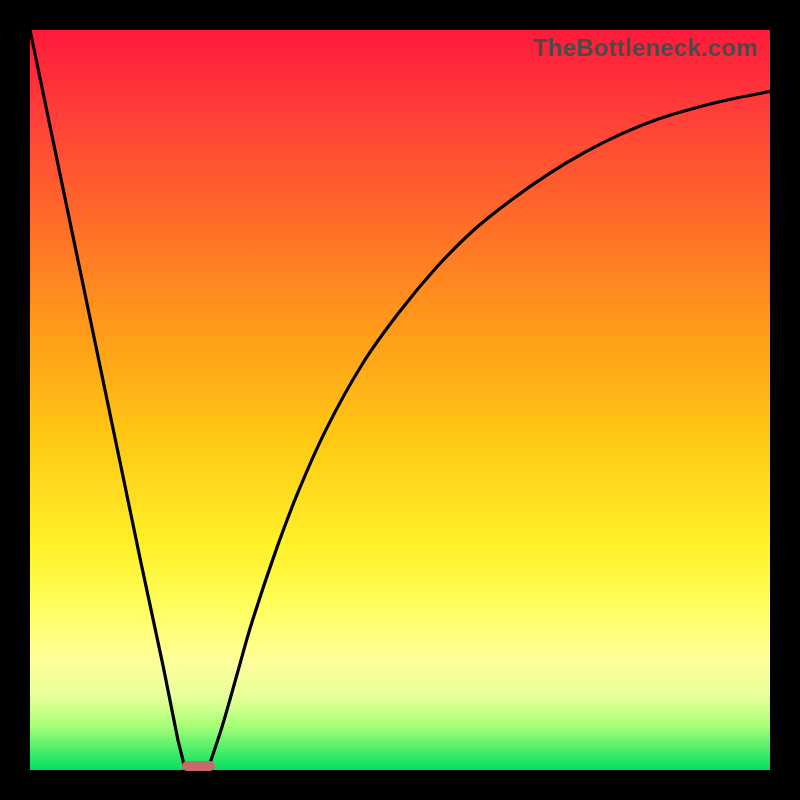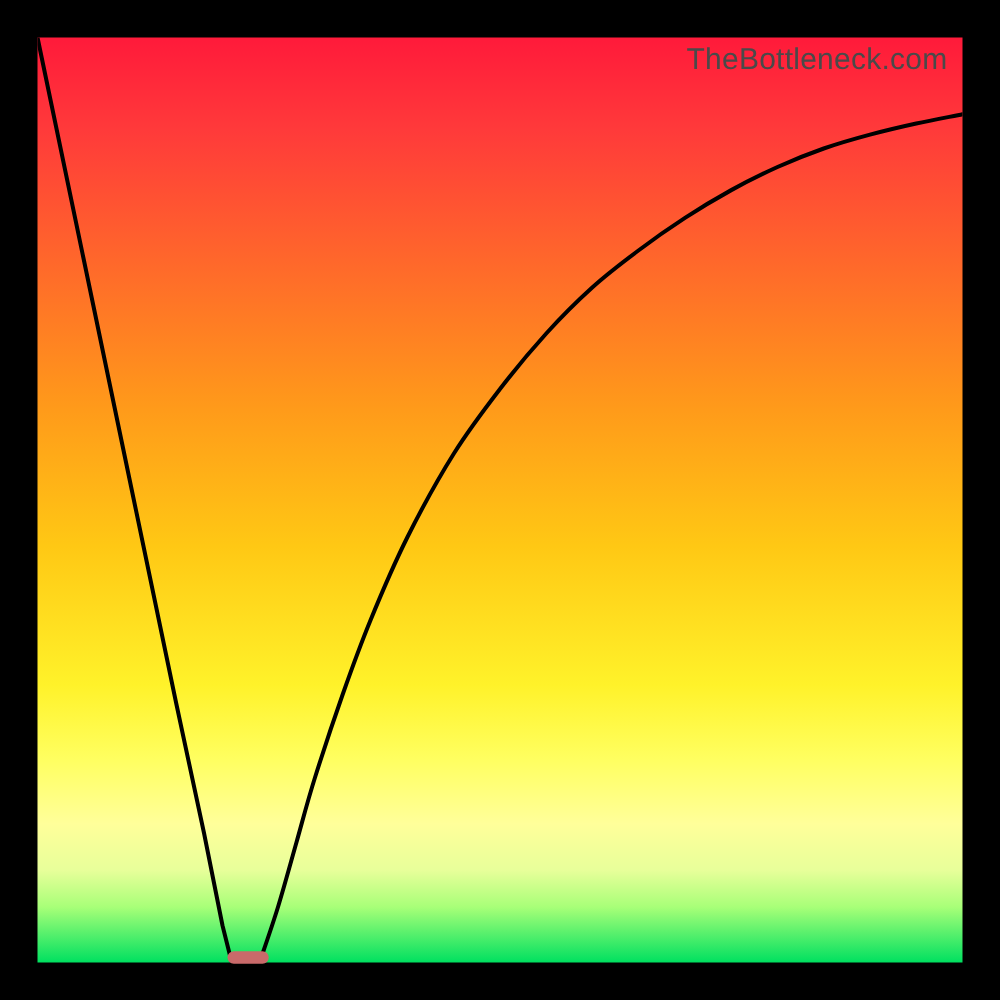--- a/index.html
+++ b/index.html
@@ -38,21 +38,21 @@
       #a8ff78 94%,
       #00e060 100%
     );
   }
   .watermark {
     position: absolute;
     top: 4px;
     right: 12px;
     color: #4a4a4a;
     font-size: 24px;
-    font-weight: 400;
+    font-weight: 700;
     letter-spacing: 0.2px;
     user-select: none;
   }
   svg.curve {
     position: absolute;
     left: 0;
     top: 0;
     width: 740px;
     height: 740px;
   }

